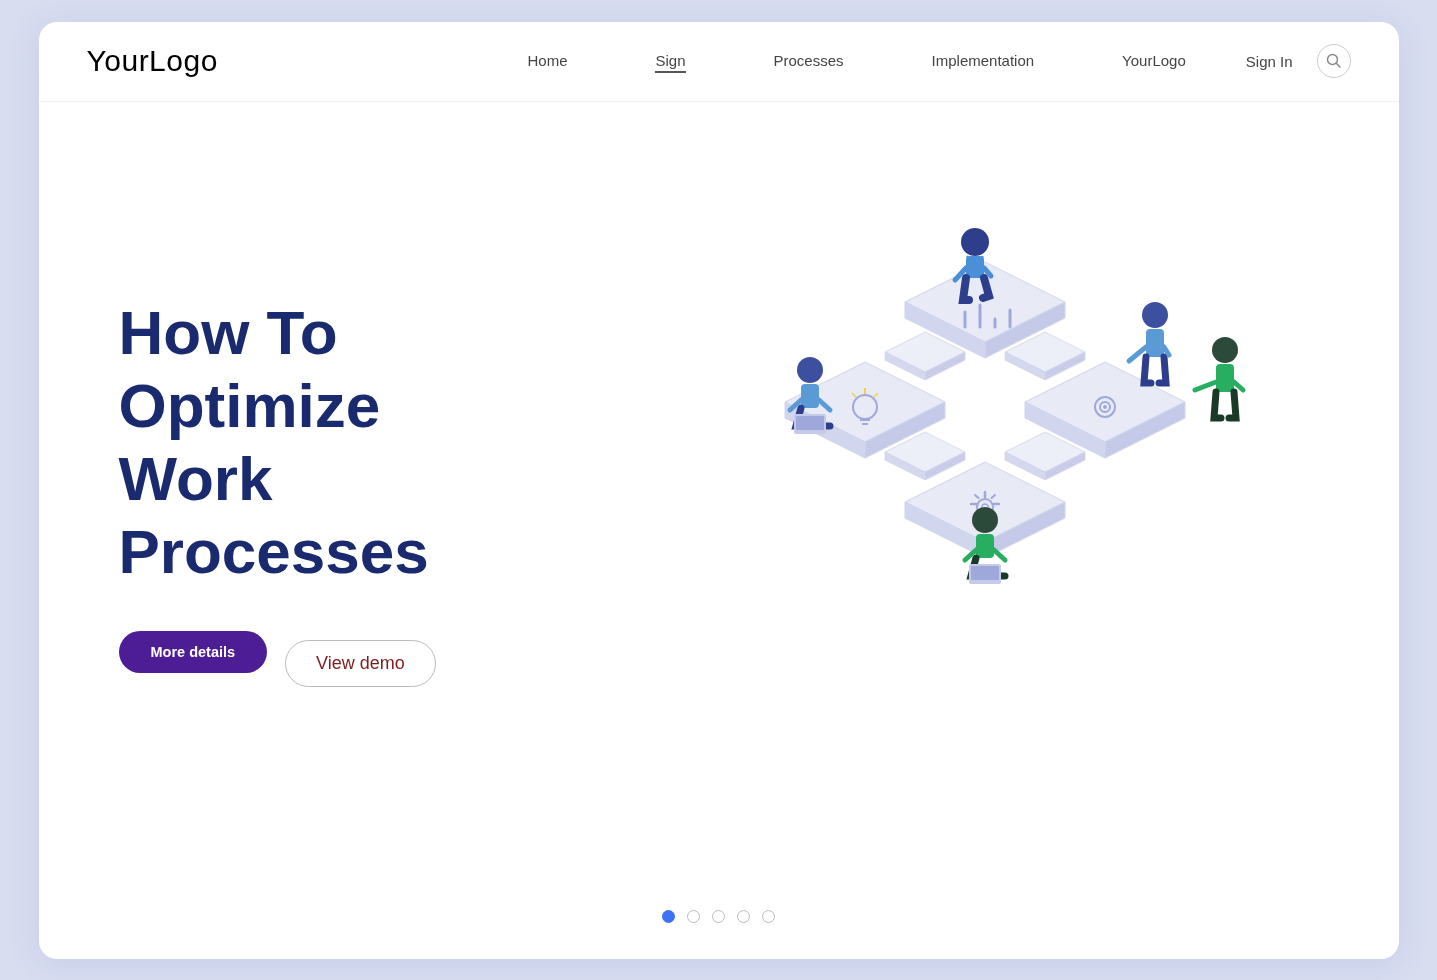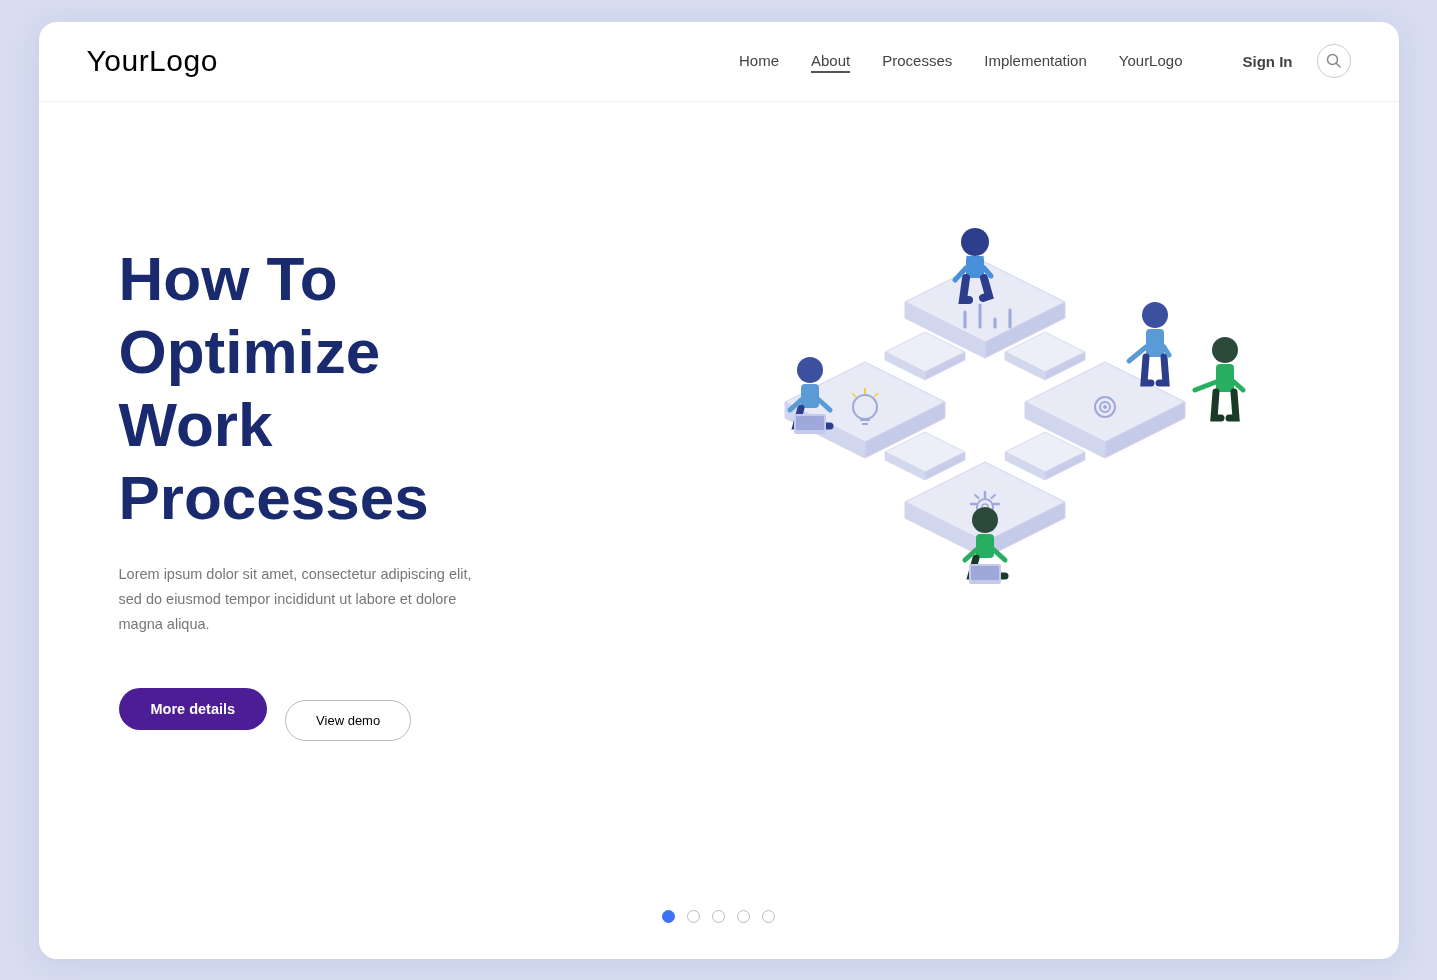--- a/index.html
+++ b/index.html
@@ -30,21 +30,21 @@
     }
     .logo {
       font-size: 30px;
       font-weight: 400;
       color: #000000;
       letter-spacing: 0.5px;
       margin-right: auto;
     }
     .nav-links {
       display: flex;
-      gap: 32px;
+      gap: 88px;
       list-style: none;
       margin-right: 60px;
     }
     .nav-links li a {
       text-decoration: none;
       color: #444;
       font-size: 15px;
       font-weight: 500;
     }
     .nav-links li.active a {
@@ -54,21 +54,21 @@
     }
     .nav-right {
       display: flex;
       align-items: center;
       gap: 24px;
     }
     .signin-link {
       font-size: 15px;
       color: #444;
       text-decoration: none;
-      font-weight: 700;
+      font-weight: 400;
     }
     .search-icon-btn {
       width: 34px;
       height: 34px;
       border-radius: 50%;
       border: 1.5px solid #ccc;
       background: white;
       display: flex;
       align-items: center;
       justify-content: center;
@@ -113,25 +113,25 @@
       color: white;
       border: none;
       border-radius: 28px;
       padding: 13px 32px;
       font-size: 14.5px;
       font-weight: 600;
       cursor: pointer;
     }
     .btn-outline {
       background: white;
-      color: #000000;
+      color: #7f1d1d;
       border: 1.5px solid #bbb;
       border-radius: 28px;
       padding: 12px 30px;
-      font-size: 13px;
+      font-size: 18px;
       font-weight: 500;
       cursor: pointer;
       margin-top: 24px;
     }
     
     .hero-right {
       flex: 1;
       position: relative;
       height: 700px;
     }
@@ -166,40 +166,39 @@
   </style>
 </head>
 <body>
 
 <div class="browser-frame">
 
   <nav class="navbar">
     <div class="logo">YourLogo</div>
     <ul class="nav-links">
       <li><a>Home</a></li>
-      <li class="active"><a>About</a></li>
+      <li class="active"><a>Sign</a></li>
       <li><a>Processes</a></li>
       <li><a>Implementation</a></li>
       <li><a>YourLogo</a></li>
     </ul>
     <div class="nav-right">
       <a class="signin-link">Sign In</a>
       <button class="search-icon-btn">
         <svg width="16" height="16" viewBox="0 0 16 16" fill="none">
           <circle cx="6.5" cy="6.5" r="5" stroke="#888" stroke-width="1.5"></circle>
           <line x1="10.5" y1="10.5" x2="14" y2="14" stroke="#888" stroke-width="1.5" stroke-linecap="round"></line>
         </svg>
       </button>
     </div>
   </nav>
 
   <section class="hero">
     <div class="hero-left">
       <h1 class="hero-title">How To Optimize Work Processes</h1>
-      <p class="hero-desc">Lorem ipsum dolor sit amet, consectetur adipiscing elit, sed do eiusmod tempor incididunt ut labore et dolore magna aliqua.</p>
       <div class="btn-row">
         <button class="btn-primary">More details</button>
         <button class="btn-outline">View demo</button>
       </div>
     </div>
 
     <div class="hero-right">
       <svg class="iso-svg" width="640" height="580" viewBox="0 0 640 580">
 
         <g transform="translate(320, 100)">

